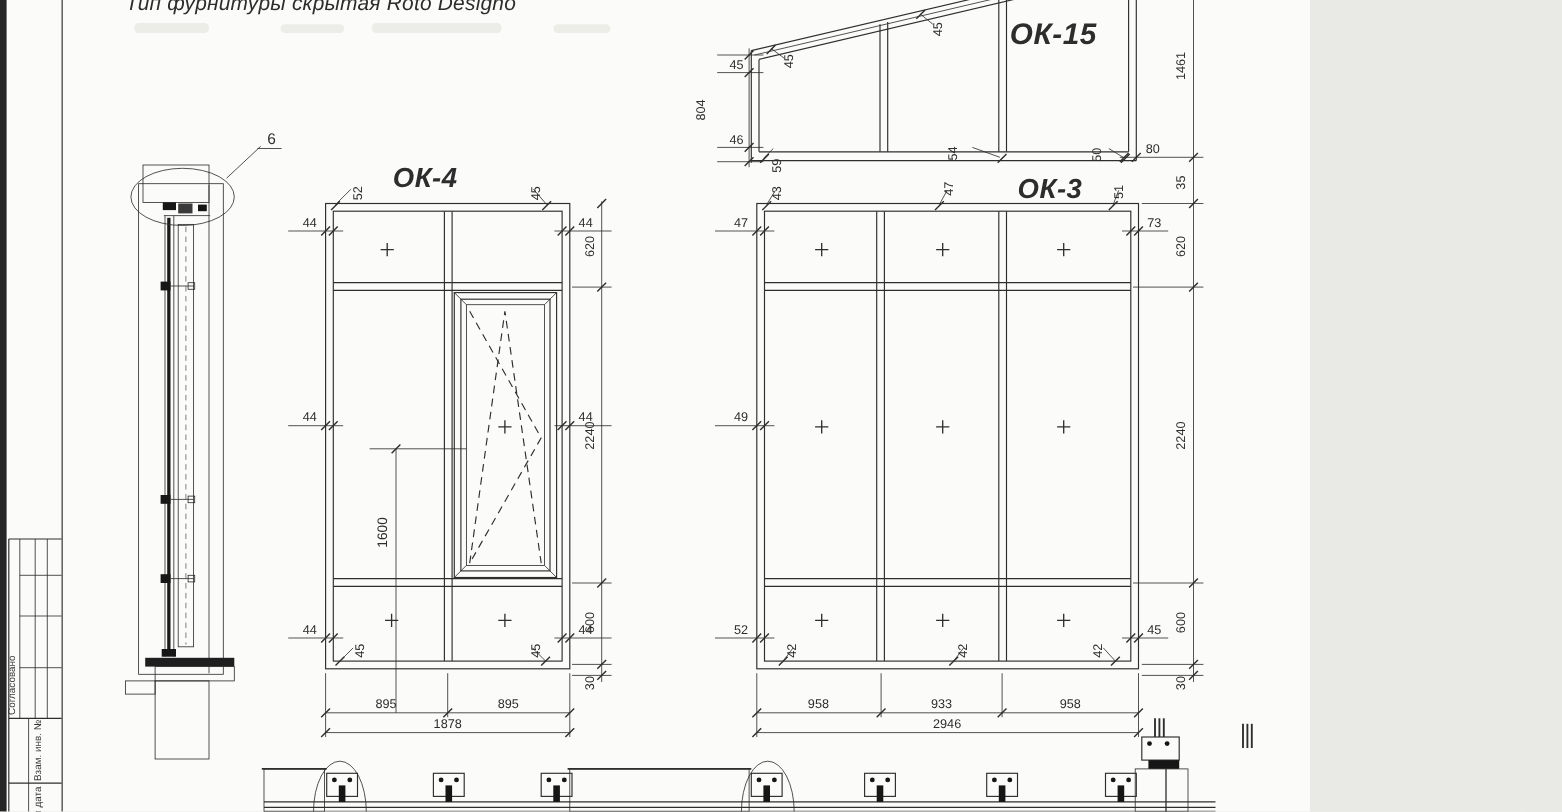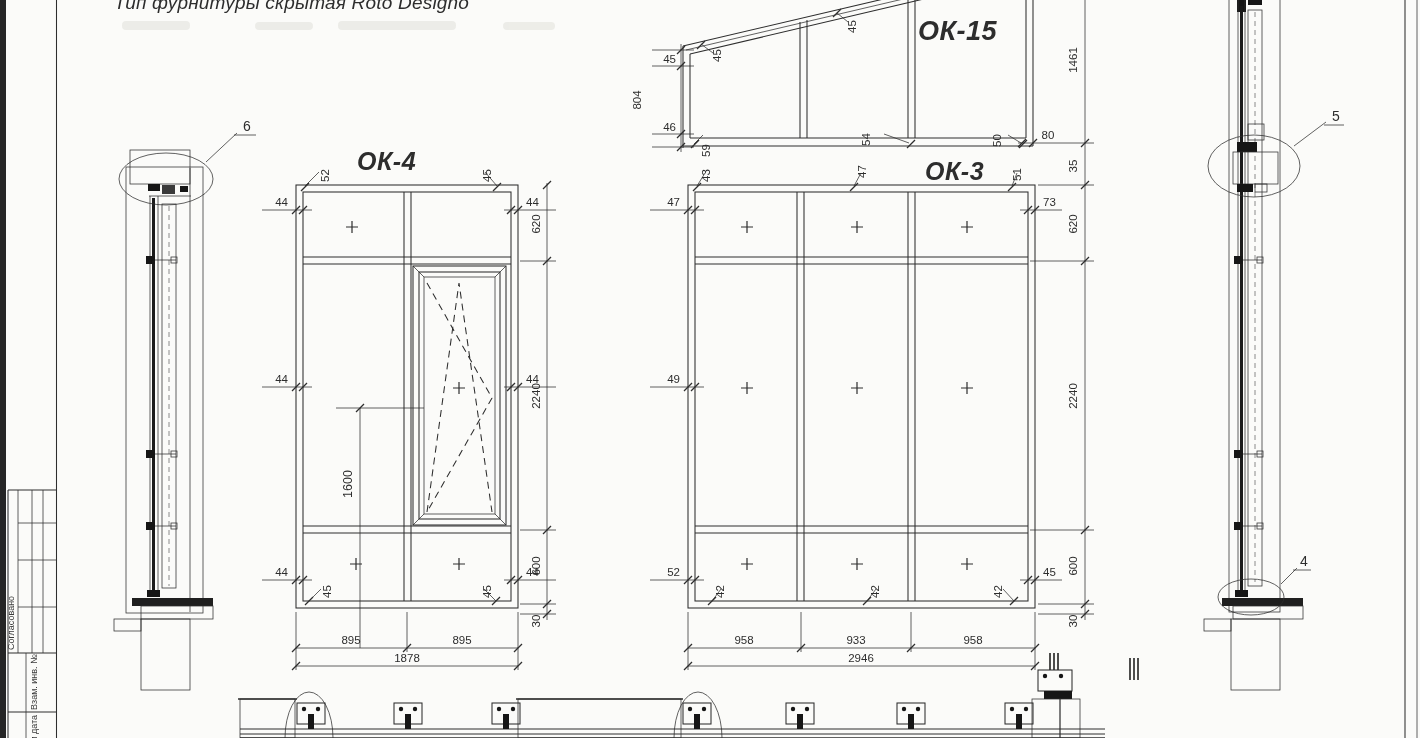--- a/index.html
+++ b/index.html
@@ -1,16 +1,16 @@
 <!DOCTYPE html>
 <html><head>
 <meta charset="utf-8">
 <style>
   html,body{margin:0;padding:0;background:#e9e9e6;}
-  .page{position:relative;width:1420px;height:738px;background:#fbfbf9;overflow:hidden;}
+  .page{position:relative;width:1191px;height:738px;background:#fbfbf9;overflow:hidden;}
   svg{display:block}
   svg text{fill:#2d2d2d;font-family:"Liberation Sans","DejaVu Sans",sans-serif;}
   .k{stroke:#2e2e2e;fill:none;stroke-width:1.05;}
   .t{stroke-width:.75;}
   .b{stroke-width:1.7;}
   .blk{fill:#161616;stroke:none;}
   .dash{stroke-dasharray:7 5;}
   .cl{stroke:#6e6e6e;stroke-dasharray:5 4;stroke-width:.8;}
   .dim{font-size:11.5px;}
   .hh{font-size:12.5px;}

